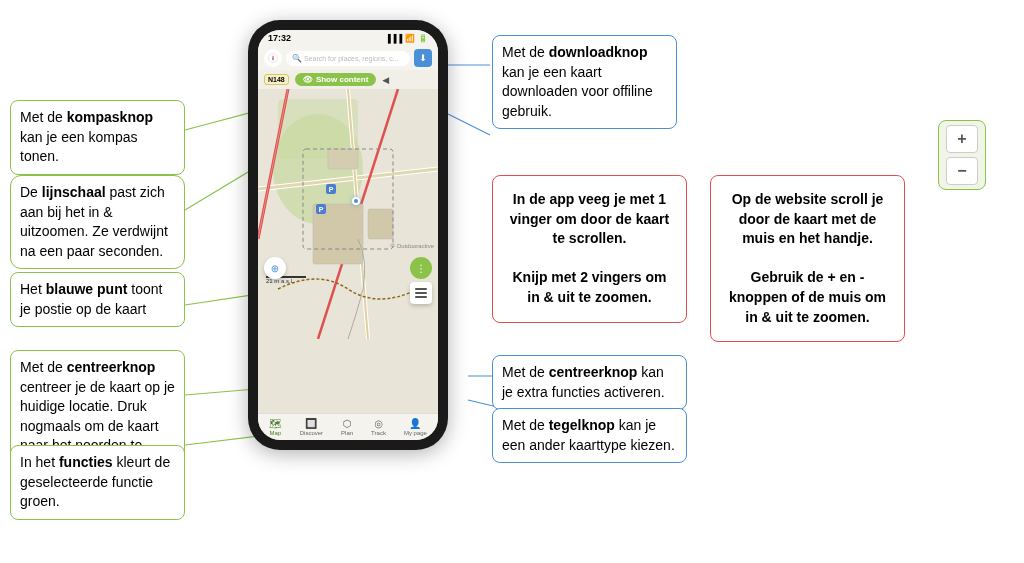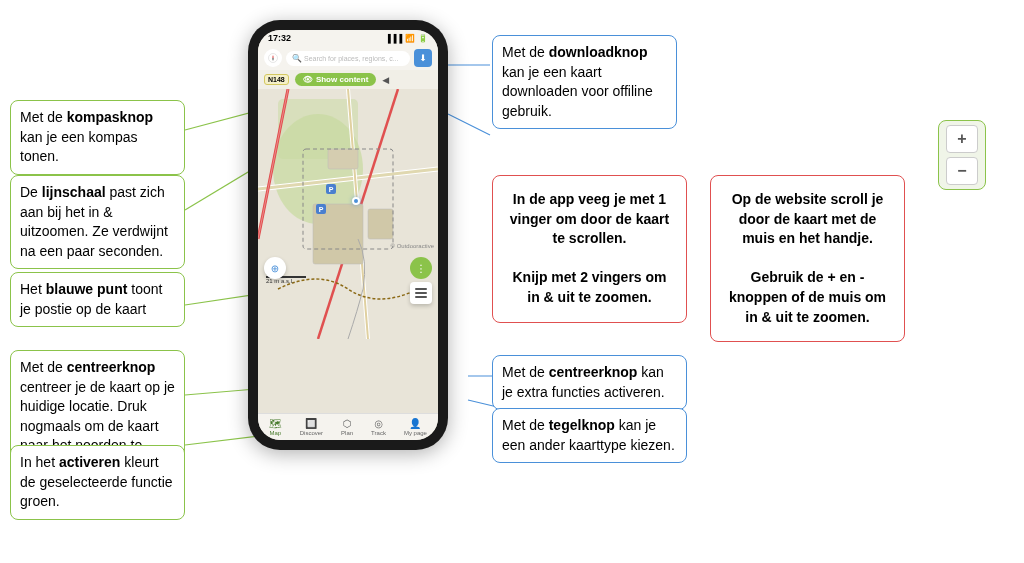--- a/index.html
+++ b/index.html
@@ -352,34 +352,34 @@
 
     <line x1="510" y1="376" x2="468" y2="376" stroke="#4a90d9" stroke-width="1.2"></line>
 
     <line x1="510" y1="410" x2="468" y2="400" stroke="#4a90d9" stroke-width="1.2"></line>
   </svg>
 
   <div class="callout" style="left:10px; top:100px; max-width:175px;">
     <span>Met de <b>kompasknop</b> kan je een kompas tonen.</span>
   </div>
 
-  <div class="callout" style="left:10px; top:175px; max-width:175px;">
+  <div class="callout" style="left:10px; top:175px; max-width:175px;border-radius:11px;">
     <span>De <b>lijnschaal</b> past zich aan bij het in &amp; uitzoomen. Ze verdwijnt na een paar seconden.</span>
   </div>
 
   <div class="callout" style="left:10px; top:272px; max-width:175px;">
     <span>Het <b>blauwe punt</b> toont je postie op de kaart</span>
   </div>
 
   <div class="callout" style="left:10px; top:350px; max-width:175px;">
     <span>Met de <b>centreerknop</b> centreer je de kaart op je huidige locatie. Druk nogmaals om de kaart naar het noorden te oriënteren.</span>
   </div>
 
   <div class="callout" style="left:10px; top:445px; max-width:175px;">
-    <span>In het <b>activeren</b> kleurt de geselecteerde functie groen.</span>
+    <span>In het <b>functies</b> kleurt de geselecteerde functie groen.</span>
   </div>
 
   <div class="callout blue-border" style="left:492px; top:35px; max-width:185px;">
     <span>Met de <b>downloadknop</b> kan je een kaart downloaden voor offiline gebruik.</span>
   </div>
 
 
   <div class="callout red-border" style="left:492px; top:175px; max-width:195px; padding: 14px 16px;">
     <span>In de app veeg je met 1 vinger om door de kaart te scrollen.<br><br>Knijp met 2 vingers om in &amp; uit te zoomen.</span>
   </div>

